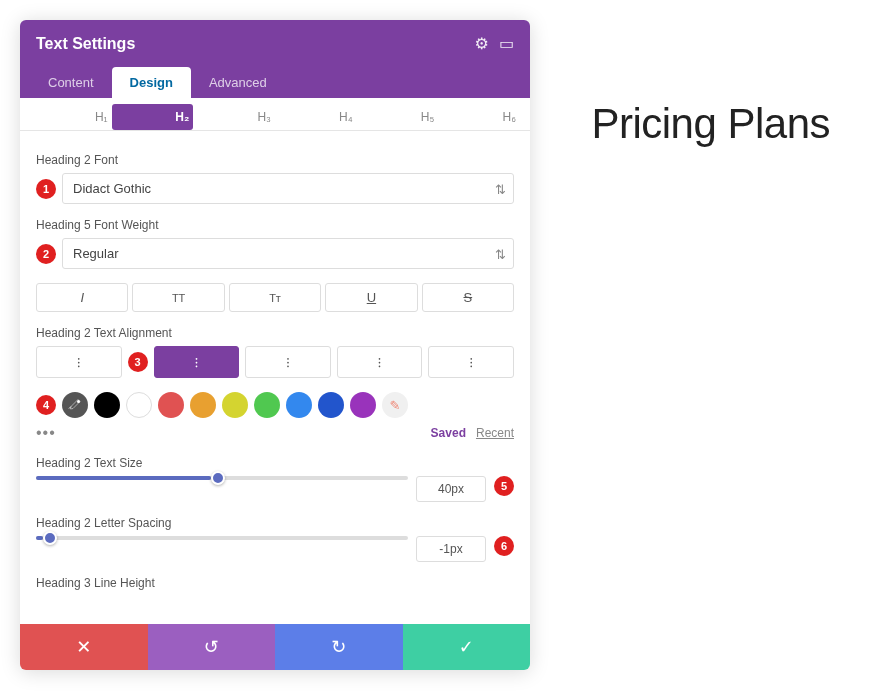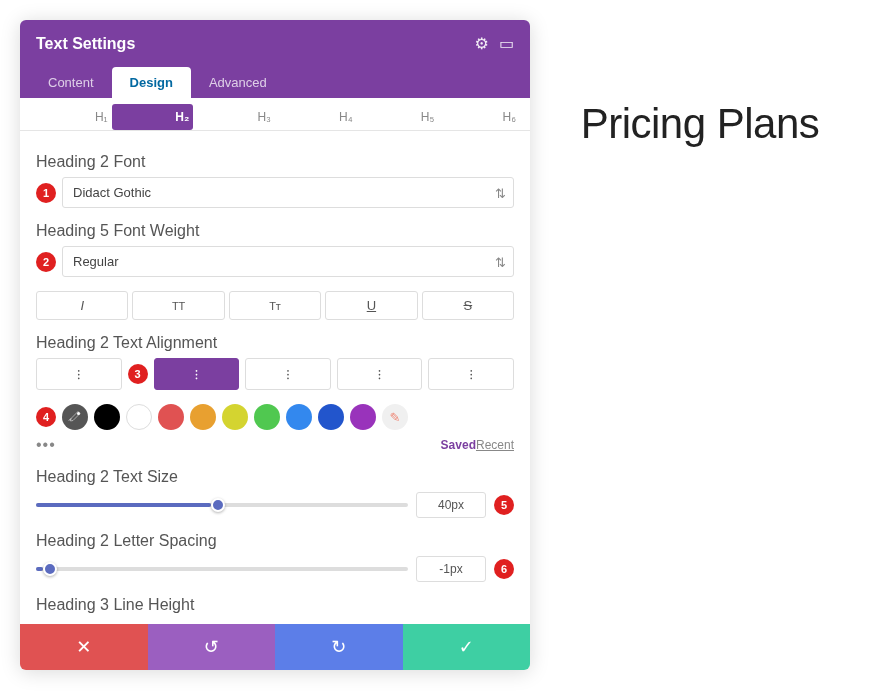--- a/index.html
+++ b/index.html
@@ -100,21 +100,21 @@
     .panel-content {
       flex: 1;
       overflow-y: auto;
       padding: 14px 16px;
       background: #fff;
     }
     .panel-content::-webkit-scrollbar { width: 5px; }
     .panel-content::-webkit-scrollbar-thumb { background: #ccc; border-radius: 3px; }
     
     .section-label {
-      font-size: 16px;
+      font-size: 12px;
       color: #555;
       margin-bottom: 6px;
       margin-top: 8px;
       font-weight: 500;
     }
     
     .numbered-row {
       display: flex;
       align-items: center;
       gap: 6px;
@@ -230,32 +230,32 @@
       background: #f0f0f0;
       display: flex;
       align-items: center;
       justify-content: center;
       cursor: pointer;
       font-size: 13px;
       color: #e87;
     }
     .saved-recent {
       display: flex;
+      gap: 10px;
       font-size: 12px;
     }
     .saved-recent .saved { color: #7b3fa0; font-weight: 600; }
     .saved-recent .recent { color: #888; text-decoration: underline; }
     .dots-btn { font-size: 16px; color: #888; cursor: pointer; letter-spacing: 1px; }
     
     .slider-row {
       margin-bottom: 14px;
     }
     .slider-input-row {
       display: flex;
-      align-items: center;
       gap: 8px;
     }
     .slider-track {
       flex: 1;
       position: relative;
       height: 4px;
       background: #ddd;
       border-radius: 2px;
     }
     .slider-fill {
@@ -301,21 +301,21 @@
     }
     .bottom-btn.cancel { background: #e05252; color: #fff; }
     .bottom-btn.reset { background: #9b5fc0; color: #fff; }
     .bottom-btn.redo { background: #5c7ee8; color: #fff; }
     .bottom-btn.confirm { background: #3ecfa3; color: #fff; }
     
     .right-area {
       flex: 1;
       display: flex;
       align-items: flex-start;
-      justify-content: center;
+      justify-content: flex-end;
       padding: 80px 30px 0 40px;
     }
     .pricing-title {
       font-size: 42px;
       font-weight: 400;
       color: #222;
       letter-spacing: -0.5px;
     }
     
     .panel-content { scrollbar-width: thin; }

